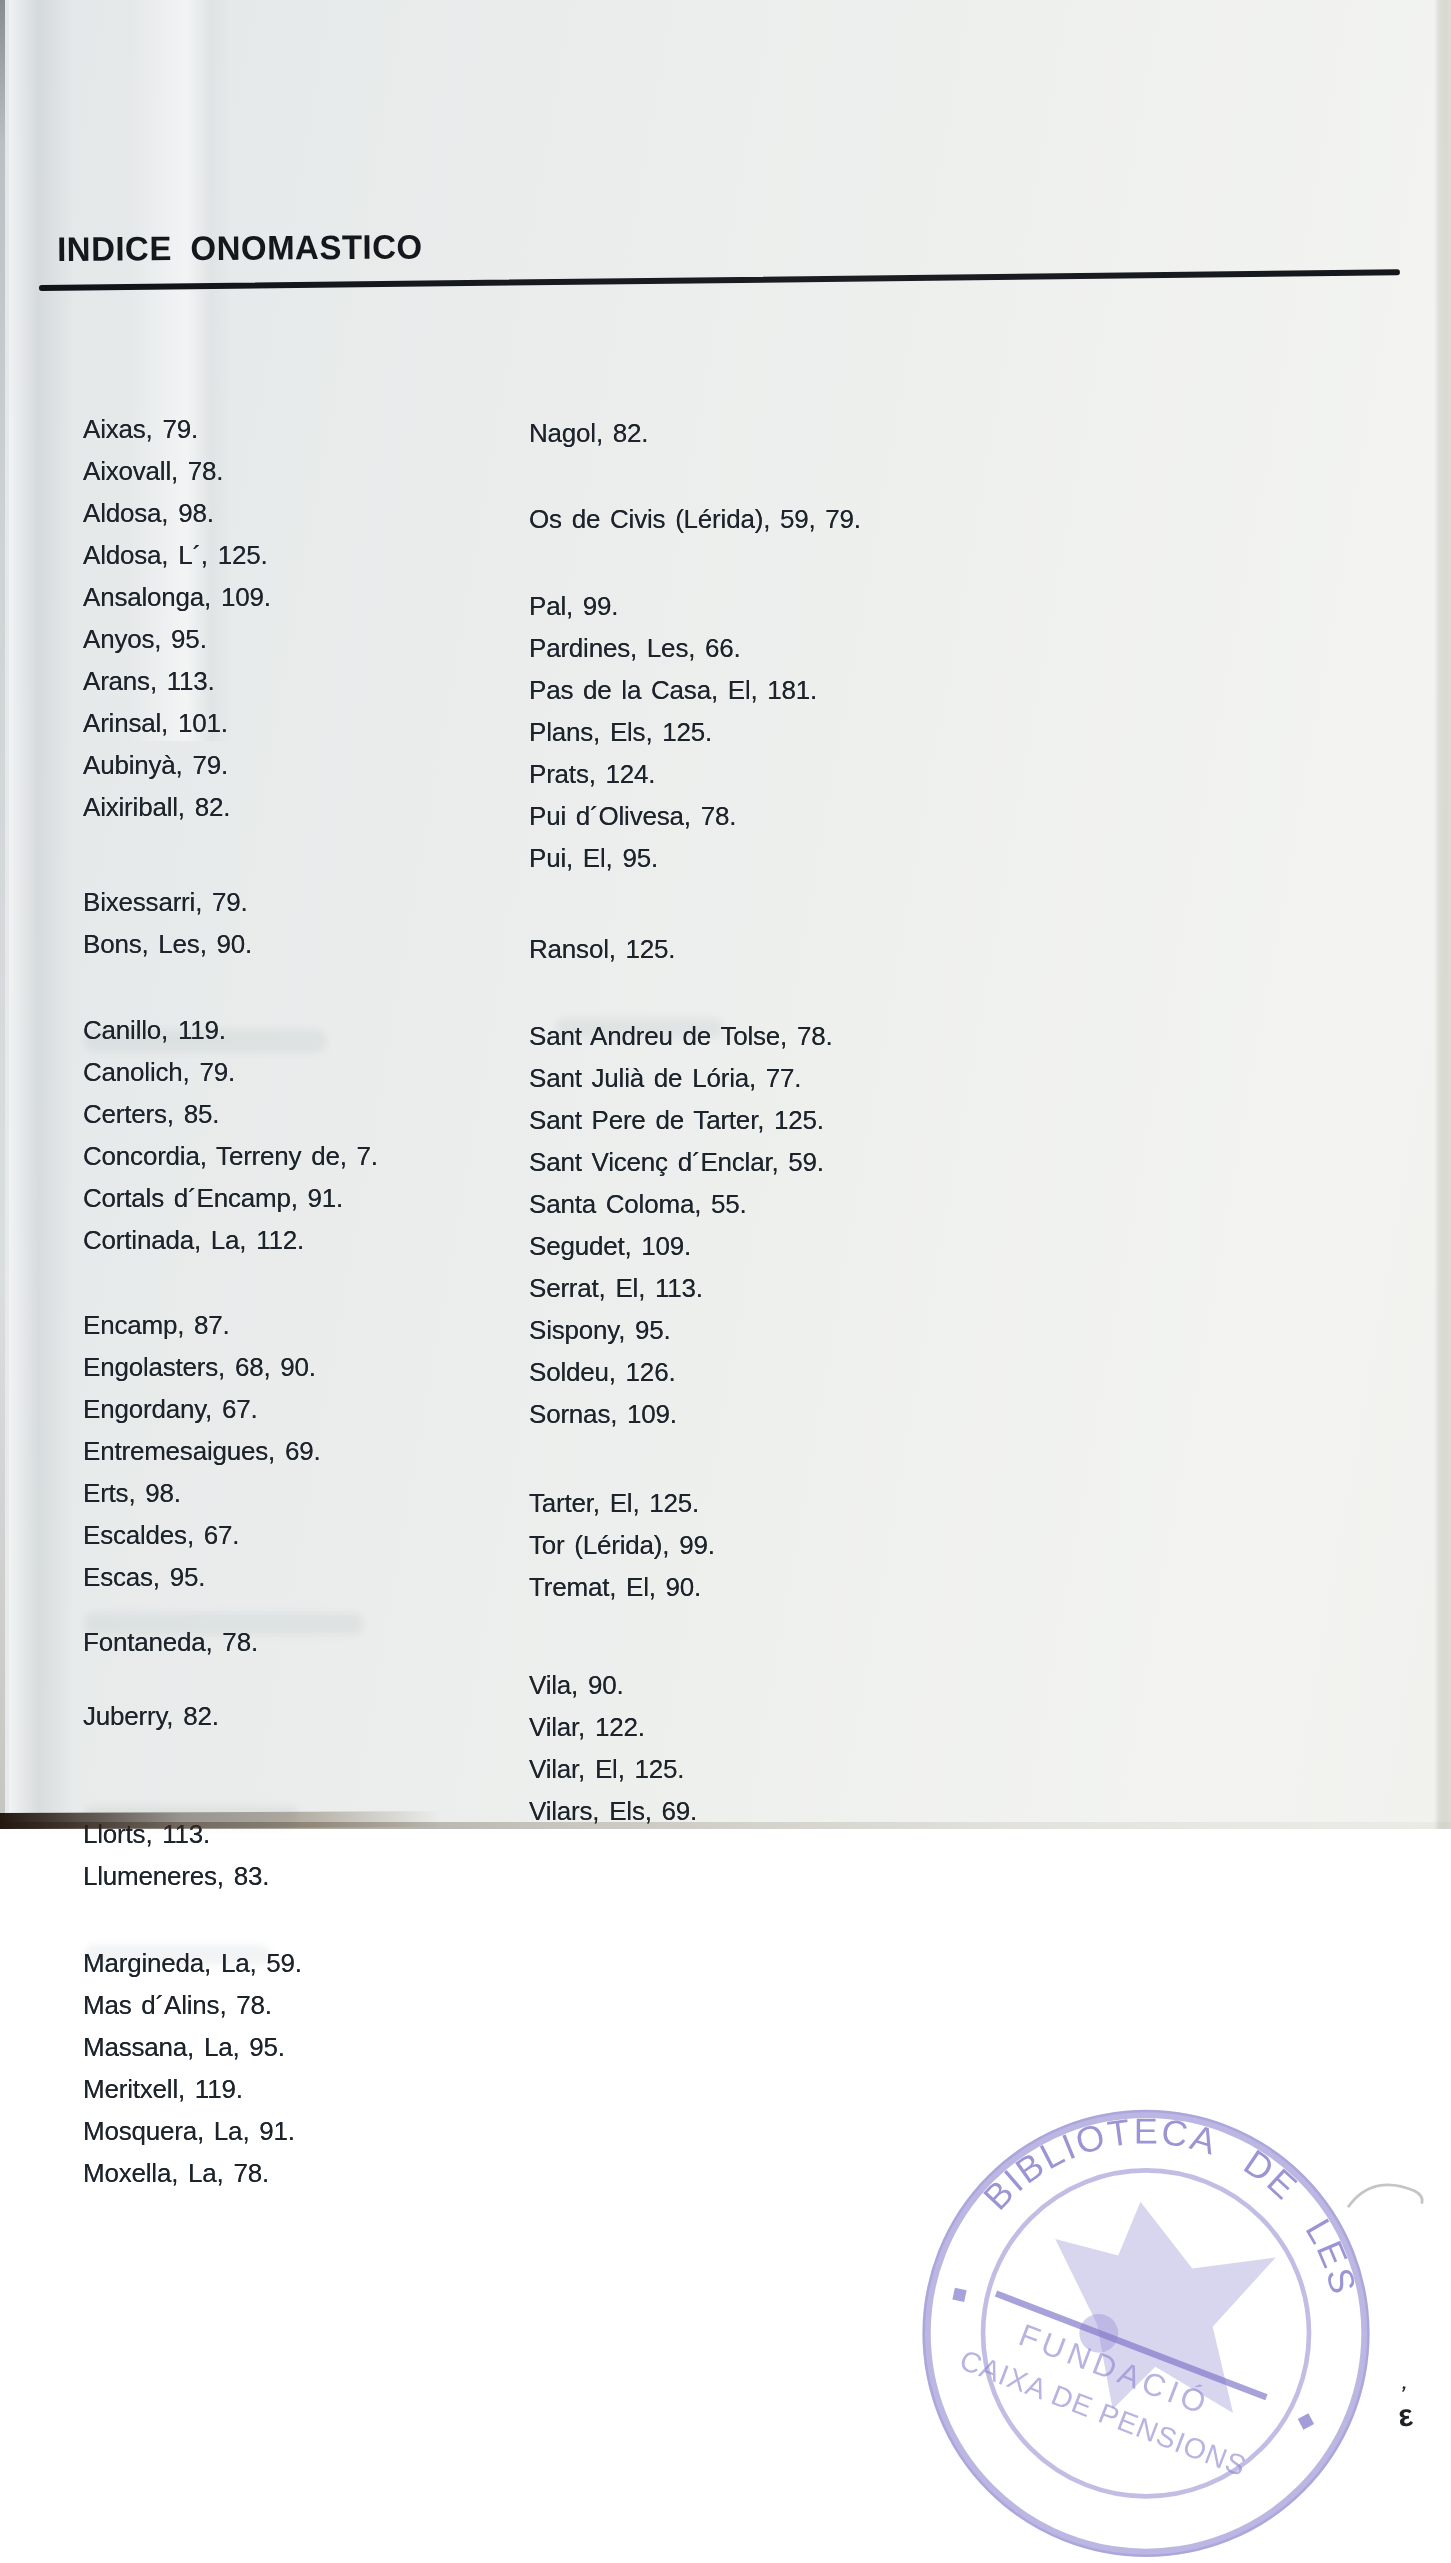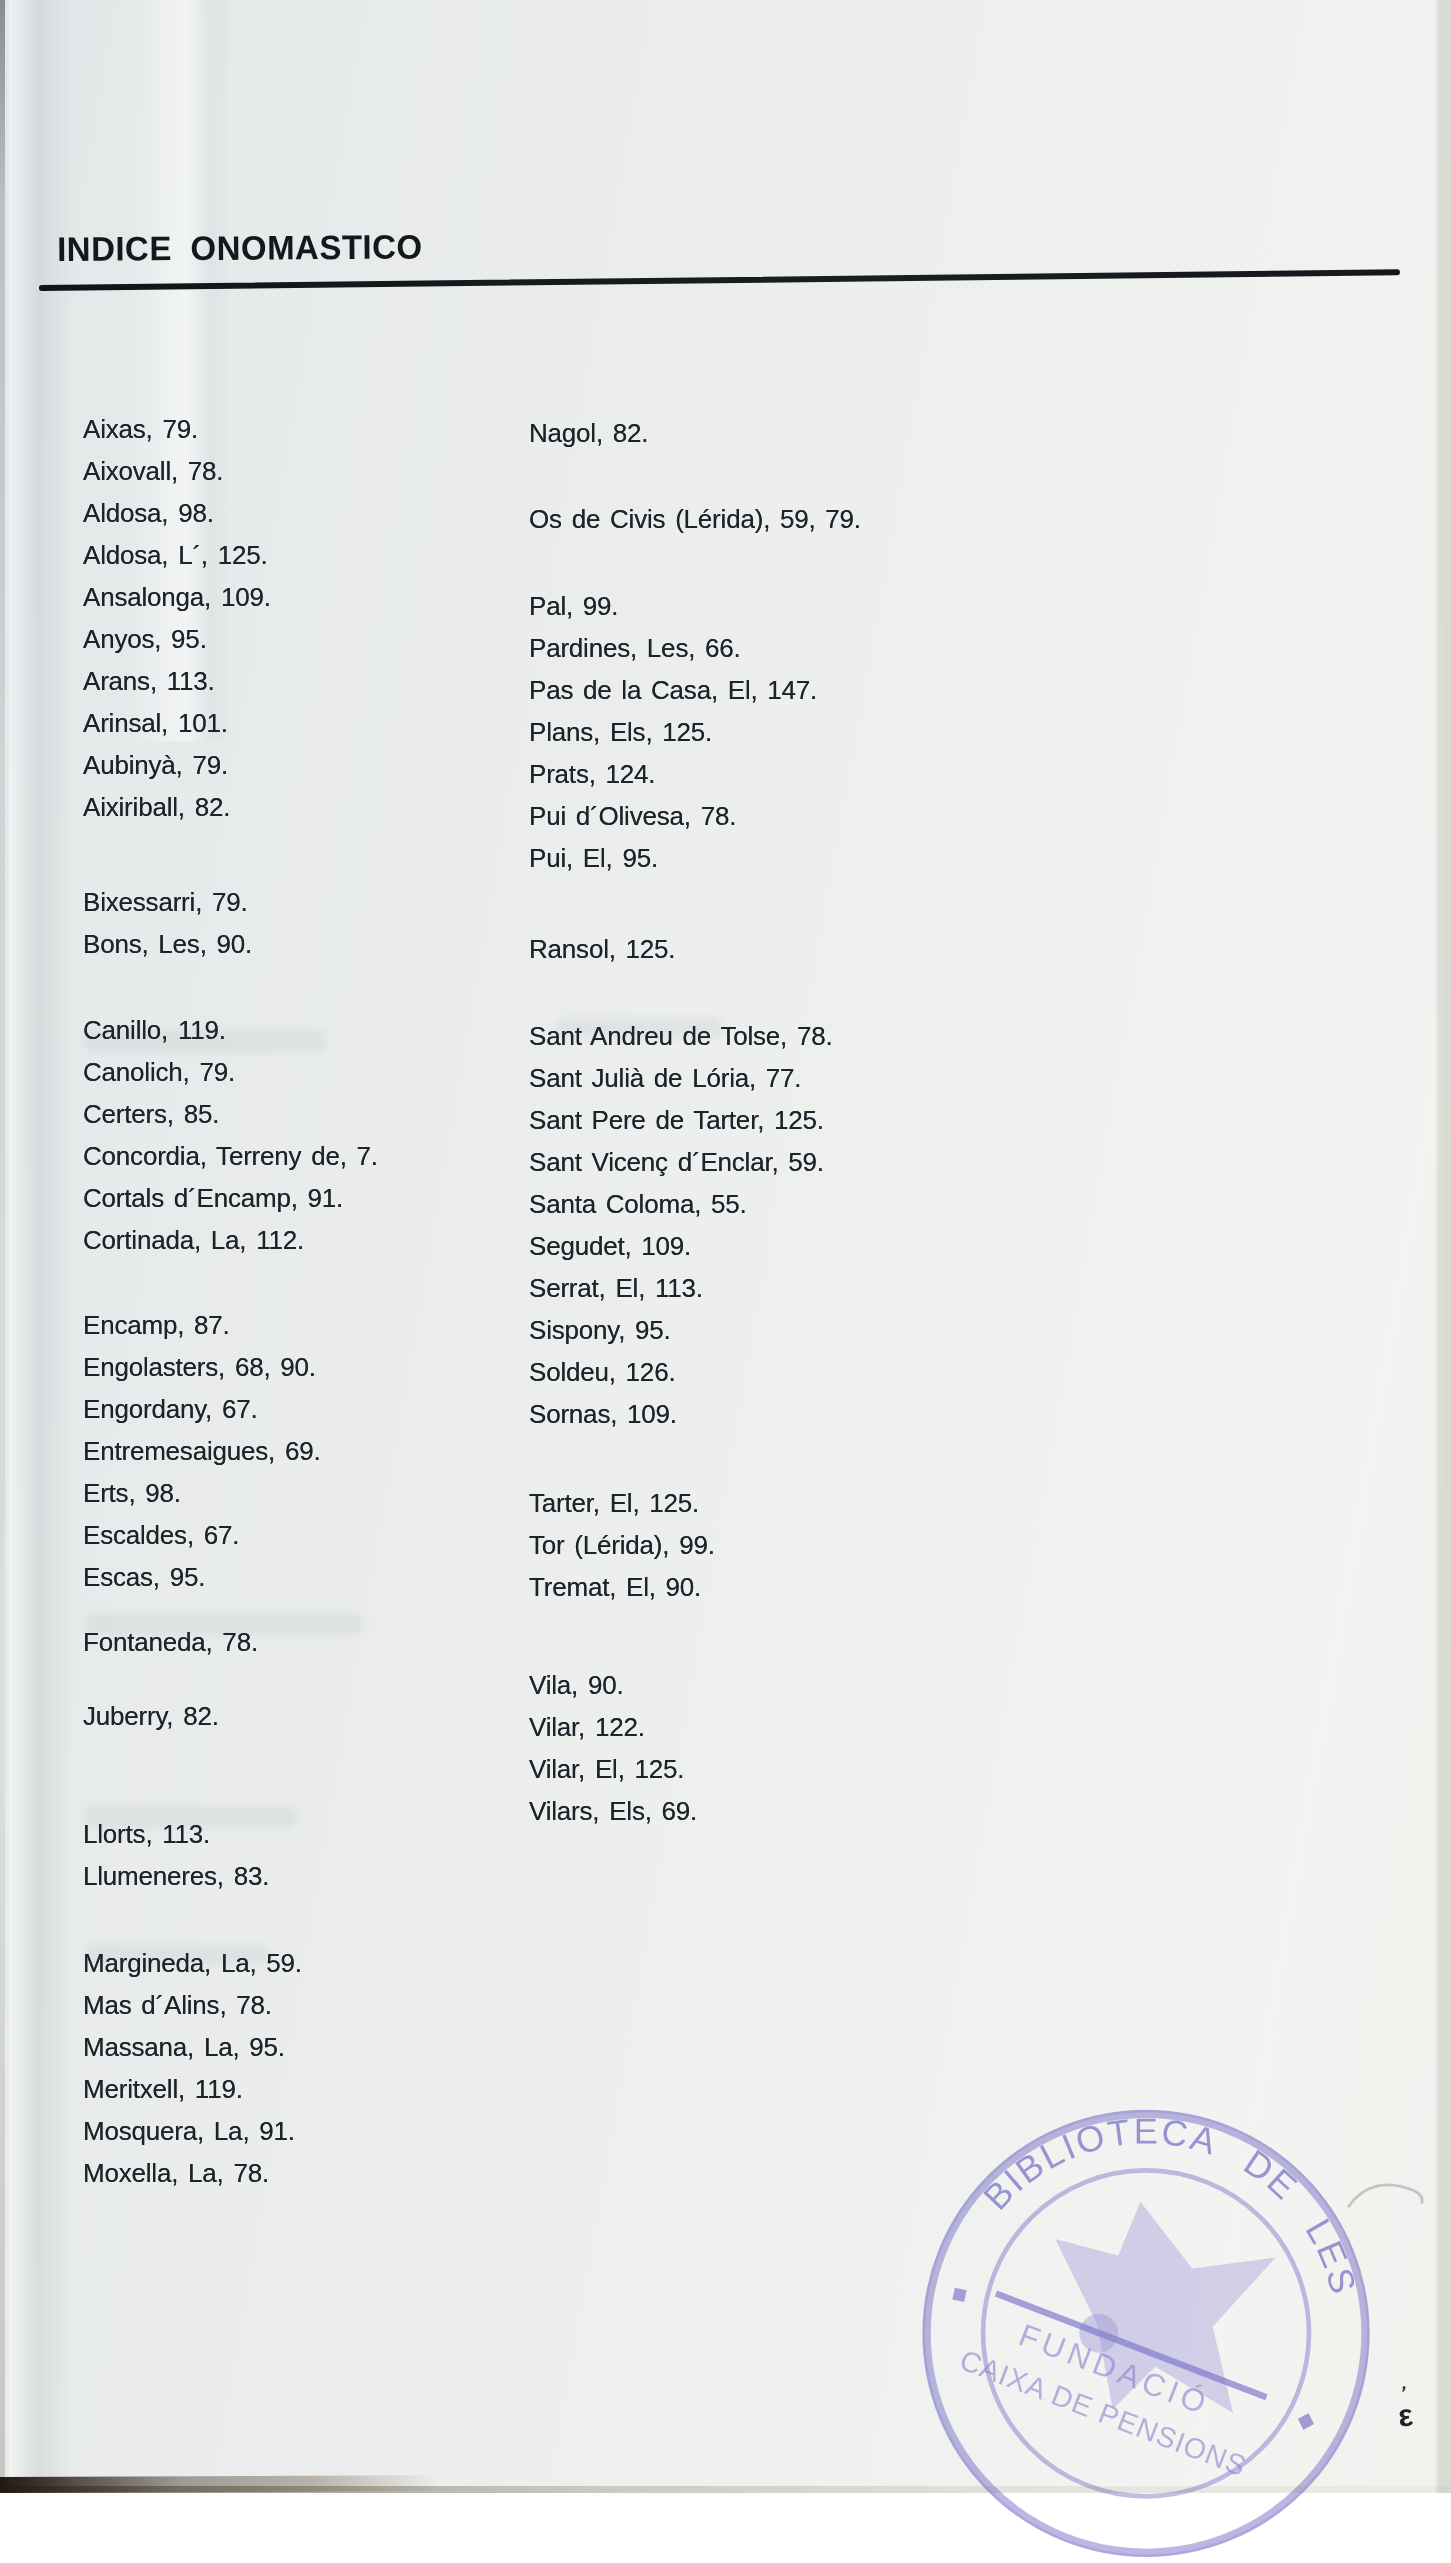--- a/index.html
+++ b/index.html
@@ -2,21 +2,21 @@
 <html style="font-size:15px"><head>
 <meta charset="utf-8">
 <style>
   html,body{margin:0;padding:0;}
   body{
     width:1452px;height:2563px;
     font-family:"Liberation Sans","DejaVu Sans",sans-serif;
     overflow:hidden;
   }
   .page{
-    position:relative;width:1452px;height:2493px;
+    position:relative;width:1452px;height:1829px;
     background:
       linear-gradient(100deg,#e3e7e9 0%,#e9eceb 28%,#eef0ee 58%,#f3f4f1 86%,#f1f2ee 100%);
   }
   
   .gutter{position:absolute;left:9.3px;top:0;width:65px;height:100%;
     background:linear-gradient(90deg,rgba(255,255,255,.45),rgba(120,132,140,.14) 45%,rgba(120,132,140,0));pointer-events:none;}
   .edge-left{position:absolute;left:0;top:0;width:4.6px;height:100%;
     background:linear-gradient(180deg,rgba(60,66,72,.55) 0%,rgba(110,118,124,.35) 8%,rgba(140,148,152,.25) 30%,rgba(150,156,158,.15) 70%,rgba(120,110,95,.3) 100%);}
   .edge-right{position:absolute;right:0;top:0;width:18.5px;height:100%;
     background:linear-gradient(90deg,rgba(150,152,146,0),rgba(160,162,152,.28) 30%,#d8dad2 60%,#dcded6 100%);}
@@ -129,21 +129,21 @@
   <div id="col-right" class="col" style="left:529px;top:412px;">
       <div class="section">
         <div class="entry">Nagol, 82.</div>
       </div>
       <div class="section" style="margin-top: 44px;">
         <div class="entry">Os de Civis (Lérida), 59, 79.</div>
       </div>
       <div class="section" style="margin-top: 45px;">
         <div class="entry">Pal, 99.</div>
         <div class="entry">Pardines, Les, 66.</div>
-        <div class="entry">Pas de la Casa, El, 147.</div>
+        <div class="entry">Pas de la Casa, El, 181.</div>
         <div class="entry">Plans, Els, 125.</div>
         <div class="entry">Prats, 124.</div>
         <div class="entry">Pui d´Olivesa, 78.</div>
         <div class="entry">Pui, El, 95.</div>
       </div>
       <div class="section" style="margin-top: 49px;">
         <div class="entry">Ransol, 125.</div>
       </div>
       <div class="section" style="margin-top: 45px;">
         <div class="entry">Sant Andreu de Tolse, 78.</div>

